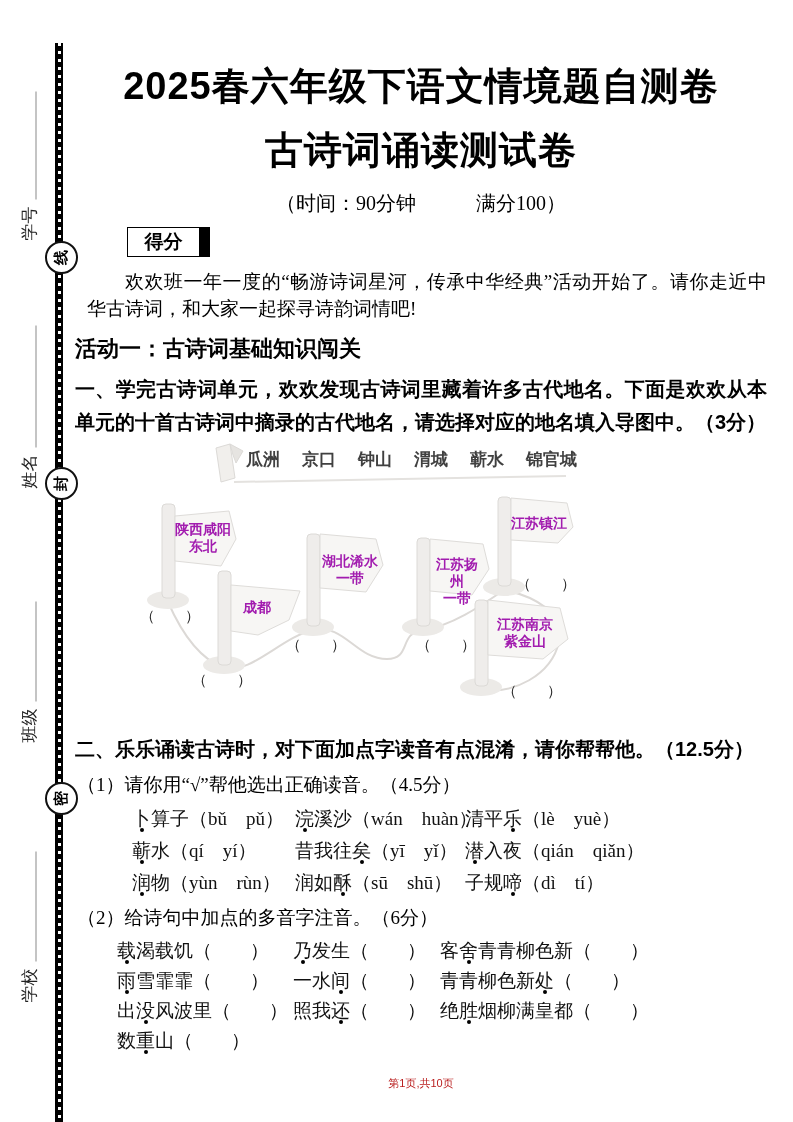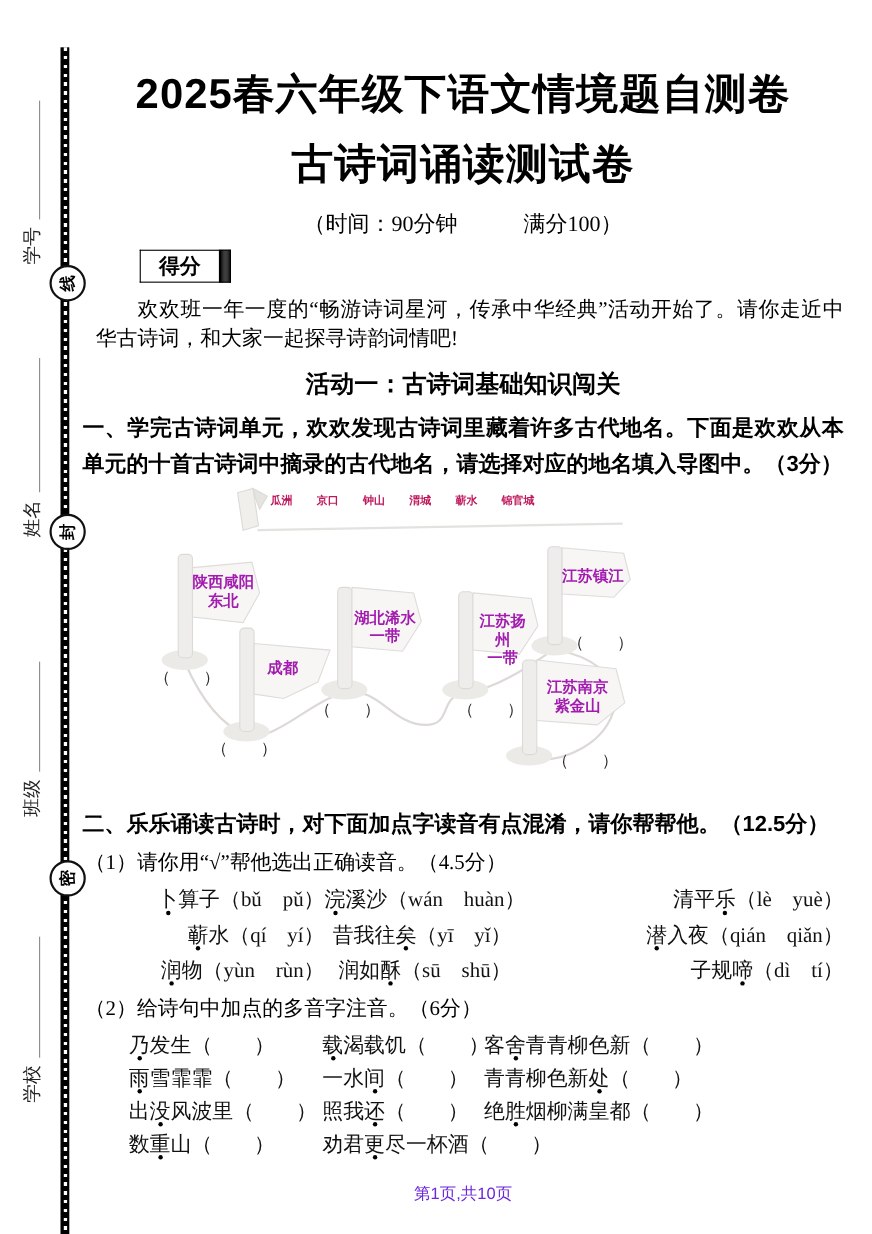--- a/index.html
+++ b/index.html
@@ -27,45 +27,45 @@
   .meta-line{text-align:center;font-size:20px;margin-top:12px;}
 
   table.score{border-collapse:collapse;margin:10px 0 0 52px;
     font-family:"Liberation Sans", sans-serif;font-weight:bold;font-size:19px;}
   table.score td{border:1.5px solid #000;height:28px;text-align:center;padding:0;}
   td.c-head{width:71px;}
   td.c-num{width:55px;}
 
   .intro{font-size:19px;line-height:27px;text-align:justify;text-indent:2em;margin:11px 0 0 12px;}
   .act-title{font-family:"Liberation Sans", sans-serif;font-weight:bold;font-size:22px;
-    text-align:center;margin:12px 0 0 0;}
+    text-align:left;margin:12px 0 0 0;}
   .stem{font-family:"Liberation Sans", sans-serif;font-weight:bold;font-size:20px;
     line-height:33px;text-align:justify;margin:9px 0 0 0;}
   .substem{font-size:19px;line-height:26px;margin:6px 0 0 2px;}
 
   
   .diagram{position:relative;width:604px;height:282px;margin:3px 0 0 55px;}
   .diagram svg{position:absolute;left:0;top:0;}
   .wordbank{position:absolute;left:116px;top:6px;display:flex;gap:22px;
-    font-family:"Liberation Sans", sans-serif;font-weight:bold;font-size:10px;color:#be185d;}
+    font-family:"Liberation Sans", sans-serif;font-weight:bold;font-size:17px;color:#404040;}
   .flag-label{position:absolute;text-align:center;
     font-family:"Liberation Sans", sans-serif;font-weight:bold;font-size:14px;line-height:17px;color:#a21caf;}
   .flag-paren{position:absolute;font-size:15px;color:#2c2c2c;white-space:pre;}
 
   
   .grid{display:grid;font-size:19px;color:#111;}
   .grid .item{white-space:nowrap;}
-  .grid-p1{grid-template-columns:163px 170px auto;padding-left:57px;line-height:32px;margin-top:5px;text-align:right;}
+  .grid-p1{grid-template-columns:163px 170px auto;padding-left:57px;line-height:32px;margin-top:5px;}
   .grid-p2{grid-template-columns:176px 147px auto;padding-left:42px;line-height:30px;margin-top:5px;}
   .dotted{position:relative;}
   .dotted::after{content:"";position:absolute;left:50%;bottom:-3px;transform:translateX(-50%);
     width:4px;height:4px;border-radius:50%;background:#000;}
 
   .footer{position:absolute;left:75px;top:1076px;width:692px;text-align:center;
-    font-family:"Liberation Sans", sans-serif;font-size:15px;color:#6d28d9;}
+    font-family:"Liberation Sans", sans-serif;font-size:11px;color:#b91c1c;}
 </style>
 </head>
 <body>
 
 <div class="page">
 
   <div class="seal-band"></div>
 
   <div class="side-field" style="width:165px;left:-54px;top:143px">
     <span>学号</span>
@@ -213,30 +213,29 @@
       <div class="item"><span></span><span class="dotted">蕲</span><span>水（qí　yí）</span></div>
       <div class="item"><span>昔我往</span><span class="dotted">矣</span><span>（yī　yǐ）</span></div>
       <div class="item"><span></span><span class="dotted">潜</span><span>入夜（qián　qiǎn）</span></div>
       <div class="item"><span></span><span class="dotted">润</span><span>物（yùn　rùn）</span></div>
       <div class="item"><span>润如</span><span class="dotted">酥</span><span>（sū　shū）</span></div>
       <div class="item"><span>子规</span><span class="dotted">啼</span><span>（dì　tí）</span></div>
     </div>
 
     <p class="substem">（2）给诗句中加点的多音字注音。（6分）</p>
     <div class="grid grid-p2">
+      <div class="item"><span></span><span class="dotted">载</span><span>渴载饥（　　）</span></div>
       <div class="item"><span></span><span class="dotted">乃</span><span>发生（　　）</span></div>
-      <div class="item"><span></span><span class="dotted">载</span><span>渴载饥（　　）</span></div>
       <div class="item"><span>客</span><span class="dotted">舍</span><span>青青柳色新（　　）</span></div>
       <div class="item"><span></span><span class="dotted">雨</span><span>雪霏霏（　　）</span></div>
       <div class="item"><span>一水</span><span class="dotted">间</span><span>（　　）</span></div>
       <div class="item"><span>青青柳色新</span><span class="dotted">处</span><span>（　　）</span></div>
       <div class="item"><span>出</span><span class="dotted">没</span><span>风波里（　　）</span></div>
       <div class="item"><span>照我</span><span class="dotted">还</span><span>（　　）</span></div>
       <div class="item"><span>绝</span><span class="dotted">胜</span><span>烟柳满皇都（　　）</span></div>
       <div class="item"><span>数</span><span class="dotted">重</span><span>山（　　）</span></div>
-      <div class="item"><span>劝君</span><span class="dotted">更</span><span>尽一杯酒（　　）</span></div>
     </div>
 
   </div>
 
   <div class="footer">第1页,共10页</div>
 
 </div>
 
 </body></html>

